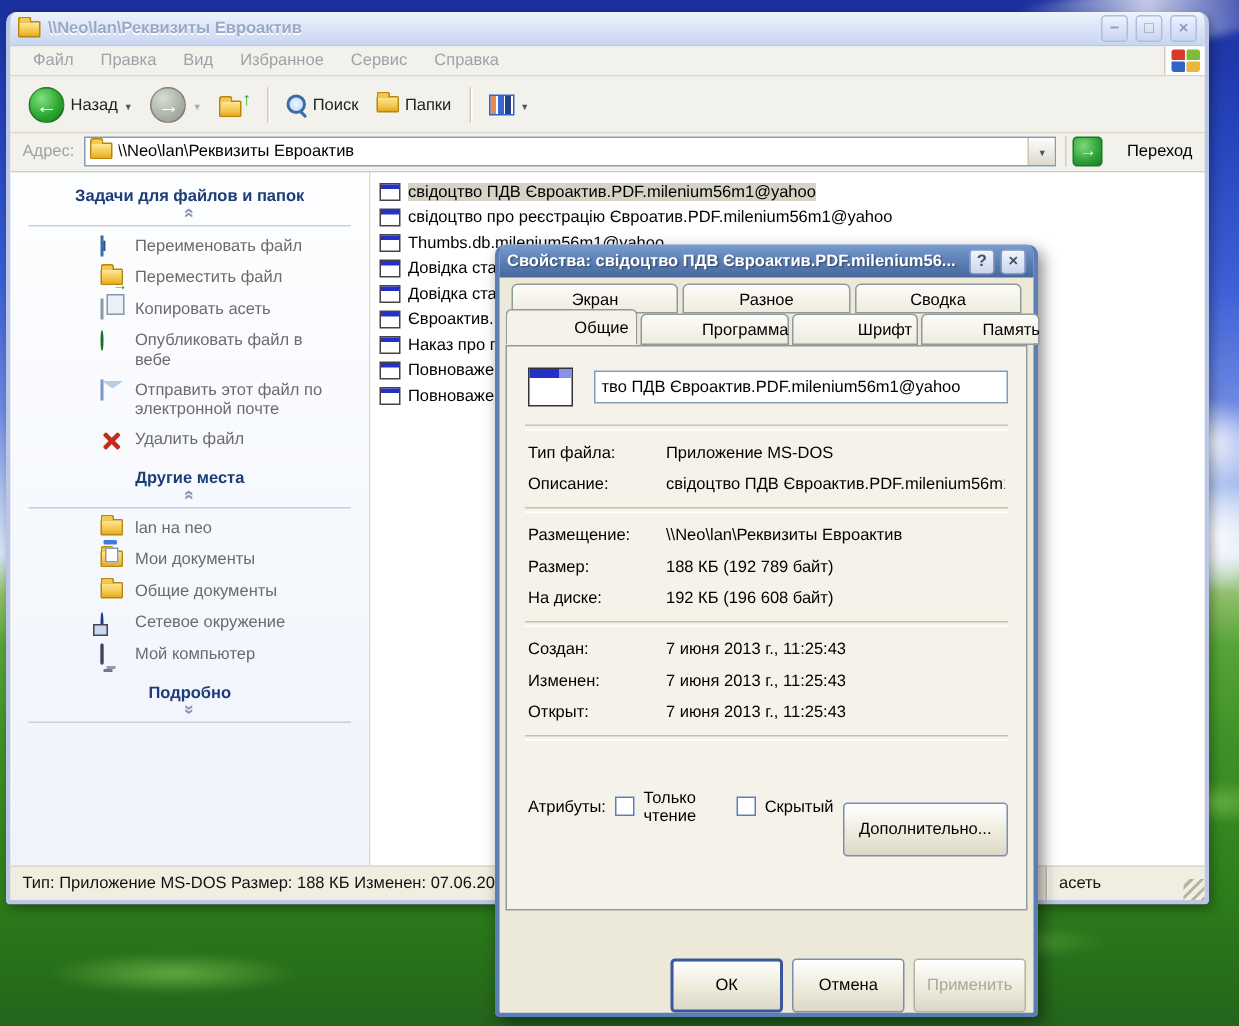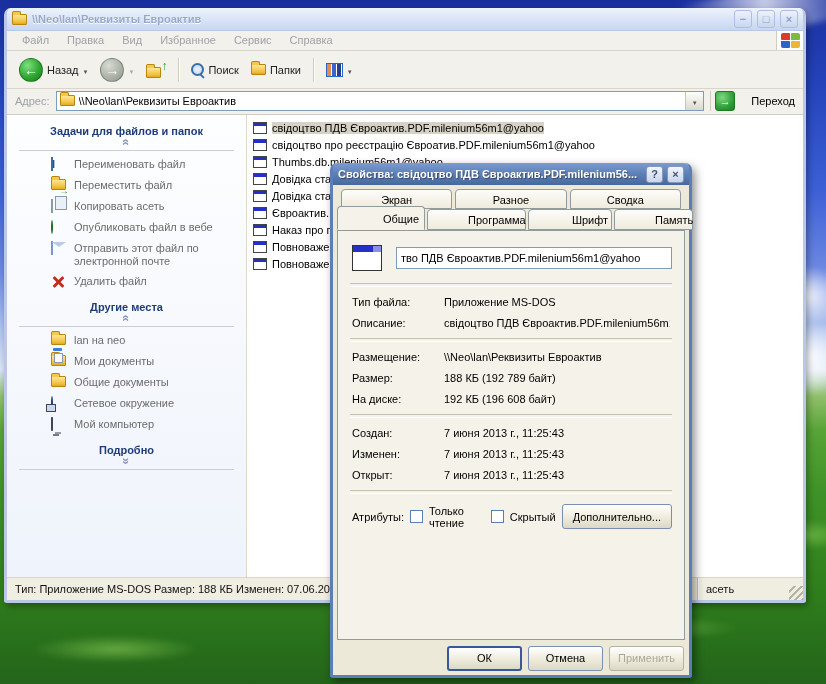--- a/index.html
+++ b/index.html
@@ -89,21 +89,21 @@
 
   .content{flex:1;display:flex;min-height:0;}
   .taskpane{width:240px;flex:0 0 240px;background:linear-gradient(180deg,#FDFEFF,#EFF3FB);
     border-right:1px solid #DDD9CC;overflow:hidden;padding-top:4px;box-sizing:border-box;}
   .tp-section{margin:6px 12px 12px 12px;}
   .tp-header{display:flex;align-items:center;justify-content:space-between;border-bottom:1px solid #C9CEDA;padding-bottom:3px;margin-bottom:4px;flex-direction:column;}
   .tp-title{font-weight:bold;color:#1E3C78;font-size:11px;}
   .chev{display:inline-block;font-weight:bold;color:#8A97B8;font-size:12px;line-height:10px;}
   .chev-up::before{content:"«";display:inline-block;transform:rotate(90deg);}
   .chev-down::before{content:"»";display:inline-block;transform:rotate(90deg);}
-  .tp-item{display:flex;gap:7px;margin:7px 0;align-items:flex-start;padding-left:32px;}
+  .tp-item{display:flex;gap:7px;margin:7px 16px;align-items:flex-start;padding-left:32px;}
   .tp-item-label{color:#6B6B6B;line-height:13px;}
   .tpicon{flex:0 0 16px;width:16px;height:14px;position:relative;display:inline-block;}
 
   .ic-rename{width:14px;height:11px;border:1px solid #3A6EA5;background:#fff;position:relative;}
   .ic-rename::before{content:"";position:absolute;left:0;top:0;right:0;height:3px;background:#3A66D0;}
   .ic-rename::after{content:"I";position:absolute;right:-3px;top:1px;color:#2A4F9C;font-size:10px;font-weight:bold;}
   .ic-move{position:relative;}
   .ic-move::after{content:"→";position:absolute;right:-2px;bottom:-3px;color:#1E9E1E;font-weight:bold;font-size:10px;text-shadow:0 0 1px #fff;}
   .ic-copy{position:relative;width:10px;height:12px;border:1px solid #8899AA;background:#fff;}
   .ic-copy::before{content:"";position:absolute;left:3px;top:-4px;width:10px;height:12px;border:1px solid #8899AA;background:#EAF0F8;}
@@ -171,24 +171,24 @@
   .imsdos-big{width:30px;height:26px;border:1px solid #333;background:#fff;box-sizing:border-box;flex:0 0 30px;}
   .imsdos-big::before{content:"";display:block;height:6px;background:linear-gradient(90deg,#2430C8 70%,#8890E8 70%);}
   .fn-input{flex:1;height:22px;border:1px solid #7F9DB9;background:#fff;padding:0 4px;
     font-family:"Liberation Sans",sans-serif;font-size:11px;box-sizing:border-box;}
   .sep{height:2px;border-top:1px solid #C6C2B0;border-bottom:1px solid #FFFFFF;margin:6px 0;}
   .frow{display:flex;margin:9px 2px;}
   .flabel{flex:0 0 92px;}
   .fvalue{flex:1;white-space:nowrap;overflow:hidden;}
   .attr-row{display:flex;align-items:center;gap:6px;margin:10px 0 0 2px;}
   .checkbox{width:13px;height:13px;border:1px solid #5A7EB5;background:#fff;box-sizing:border-box;flex:0 0 13px;}
-  .xp-btn{height:25px;border:1px solid #7C8EB0;border-radius:3px;padding:0 10px;
+  .xp-btn{height:36px;border:1px solid #7C8EB0;border-radius:3px;padding:0 10px;
     background:linear-gradient(180deg,#FFFFFF,#ECE9D8 60%,#DCD8C8);
     font-family:"Liberation Sans",sans-serif;font-size:11px;color:#000;
-    display:inline-flex;align-items:center;justify-content:center;box-sizing:border-box;}
+    display:inline-flex;align-items:center;justify-content:center;box-sizing:border-box;margin-top:31px;}
   .adv-btn{margin-left:auto;}
   .dlg-buttons{flex:0 0 34px;display:flex;justify-content:flex-end;align-items:center;gap:6px;padding:0 5px;}
   .dlg-buttons .xp-btn{width:75px;}
   .btn-default{border:2px solid #39579C;}
   .btn-disabled{color:#ACA899;border-color:#B5B2A4;}
 </style>
 </head>
 <body>
 
 <div class="streak" style="left:680px;top:-12px;width:170px;height:45px;"></div>

